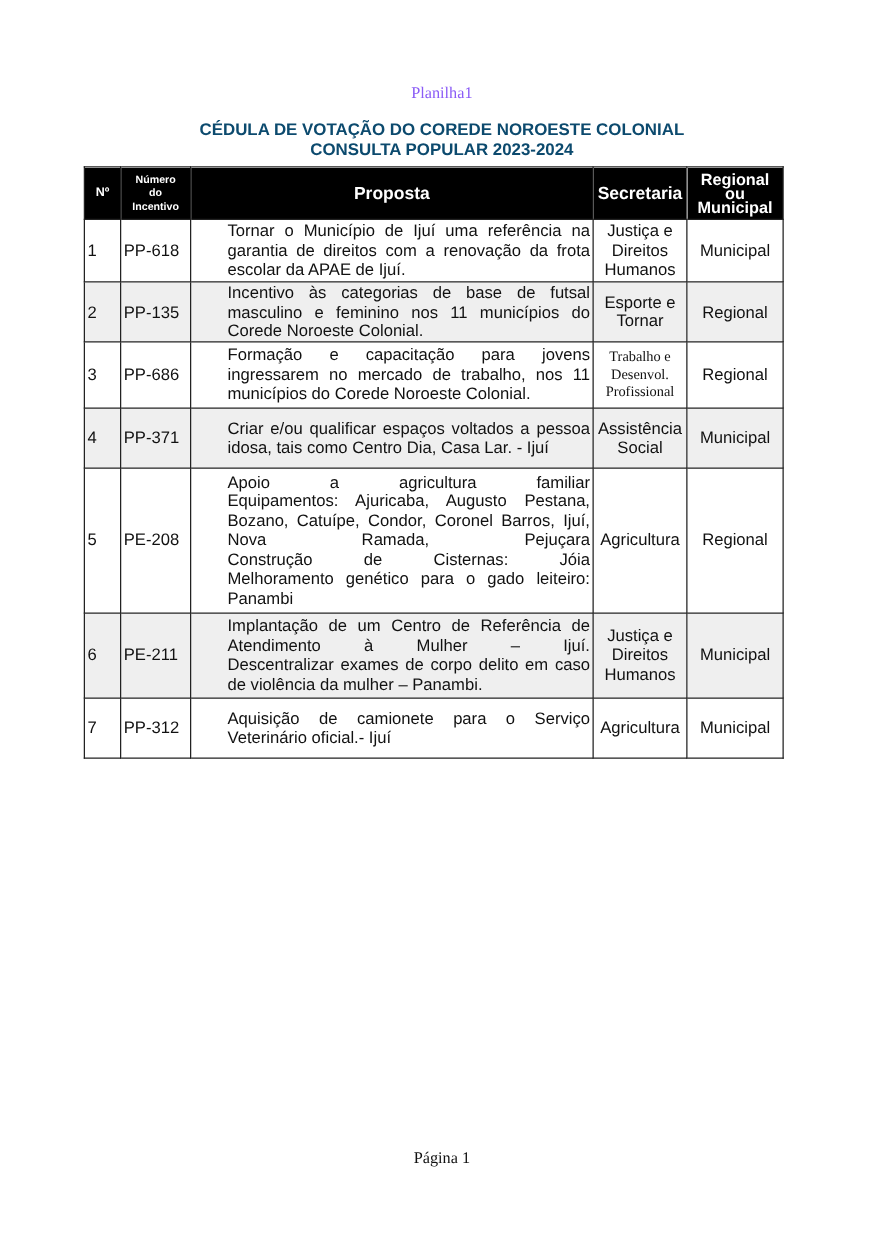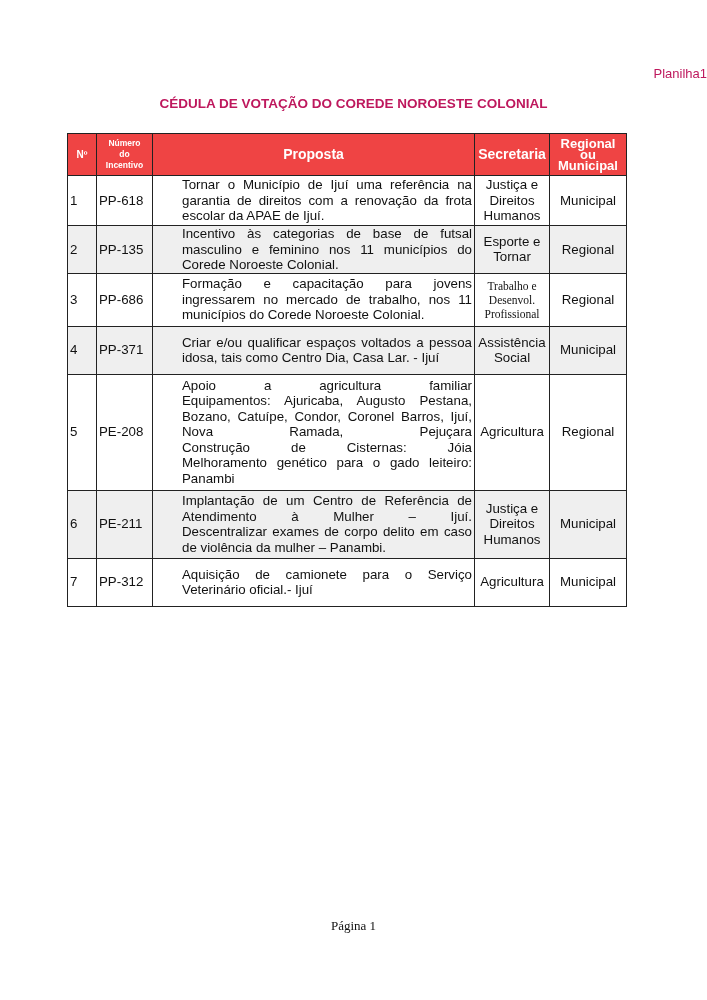--- a/index.html
+++ b/index.html
@@ -1,35 +1,35 @@
 <!DOCTYPE html>
 <html><head>
 <meta charset="utf-8">
 <style>
   html, body { margin: 0; padding: 0; background: #ffffff; }
   body { width: 707px; height: 1000px; position: relative; overflow: hidden; }
   .sheet-name {
-    position: absolute; top: 66px; left: 0; width: 707px; text-align: right;
-    font-family: Liberation Sans, sans-serif; font-size: 13px; color: #be185d;
+    position: absolute; top: 66px; left: 0; width: 707px; text-align: center;
+    font-family: Liberation Serif, serif; font-size: 13px; color: #8b5cf6;
   }
   .title {
     position: absolute; top: 96px; left: 0; width: 707px; text-align: center;
     font-family: "Liberation Sans", sans-serif; font-weight: bold; font-size: 13.5px;
-    line-height: 16px; color: #be185d;
+    line-height: 16px; color: #0c4a6e;
   }
   table.ballot {
     position: absolute; top: 133px; left: 67px; width: 559px;
     border-collapse: collapse; table-layout: fixed;
     font-family: "Liberation Sans", sans-serif; color: #111;
   }
   table.ballot th, table.ballot td {
     border: 1px solid #222; padding: 0 2px; overflow: hidden;
   }
   table.ballot thead th {
-    background: #ef4444; color: #ffffff; font-weight: bold; height: 41px;
+    background: #000000; color: #ffffff; font-weight: bold; height: 41px;
     line-height: 11px; text-align: center; vertical-align: middle;
   }
   th.h-num { font-size: 10px; }
   th.h-proto { font-size: 8.5px; line-height: 10px; }
   th.h-prop { font-size: 14px; margin-left: 30px; }
   th.h-sec { font-size: 14px; }
   th.h-reg { font-size: 13px; line-height: 15px; }
   table.ballot tbody td { font-size: 13.3px; line-height: 15.5px; vertical-align: middle; }
   td.c-num { text-align: left; }
   td.c-proto { text-align: left; }
@@ -44,20 +44,21 @@
     font-family: "Liberation Serif", serif; font-size: 13px; color: #111;
   }
 </style>
 </head>
 <body>
 
 <div class="sheet-name">Planilha1</div>
 
 <div class="title">
   <div>CÉDULA DE VOTAÇÃO DO COREDE NOROESTE COLONIAL</div>
+  <div>CONSULTA POPULAR 2023-2024</div>
 </div>
 
 <table class="ballot">
   <colgroup>
     <col style="width:29px">
     <col style="width:56px">
     <col style="width:322px">
     <col style="width:75px">
     <col style="width:77px">
   </colgroup>

